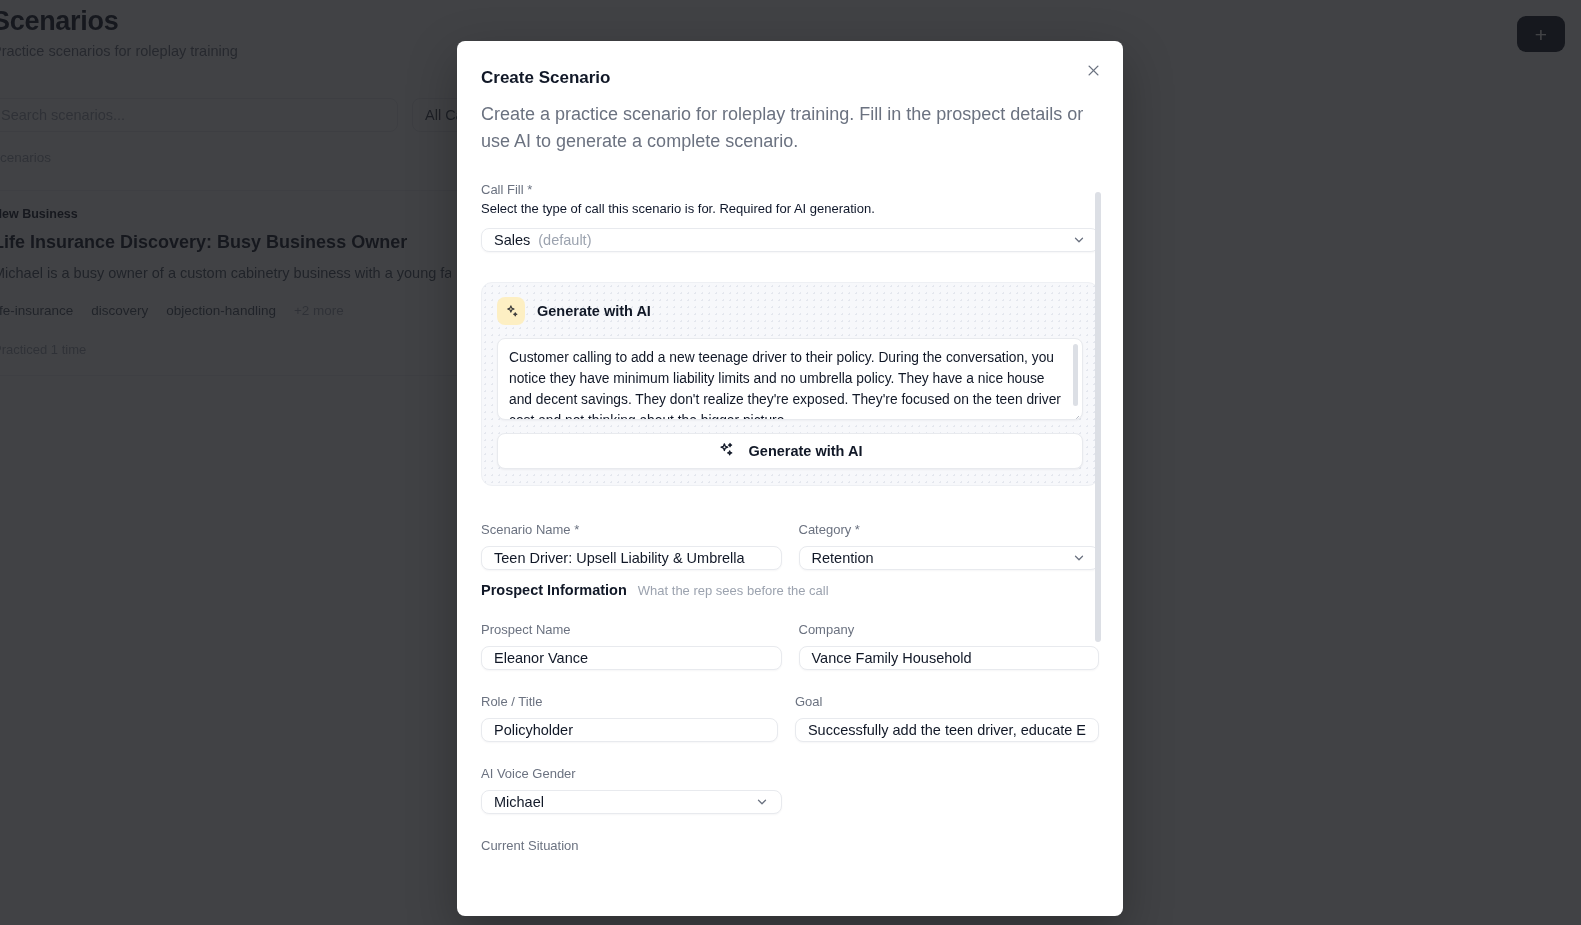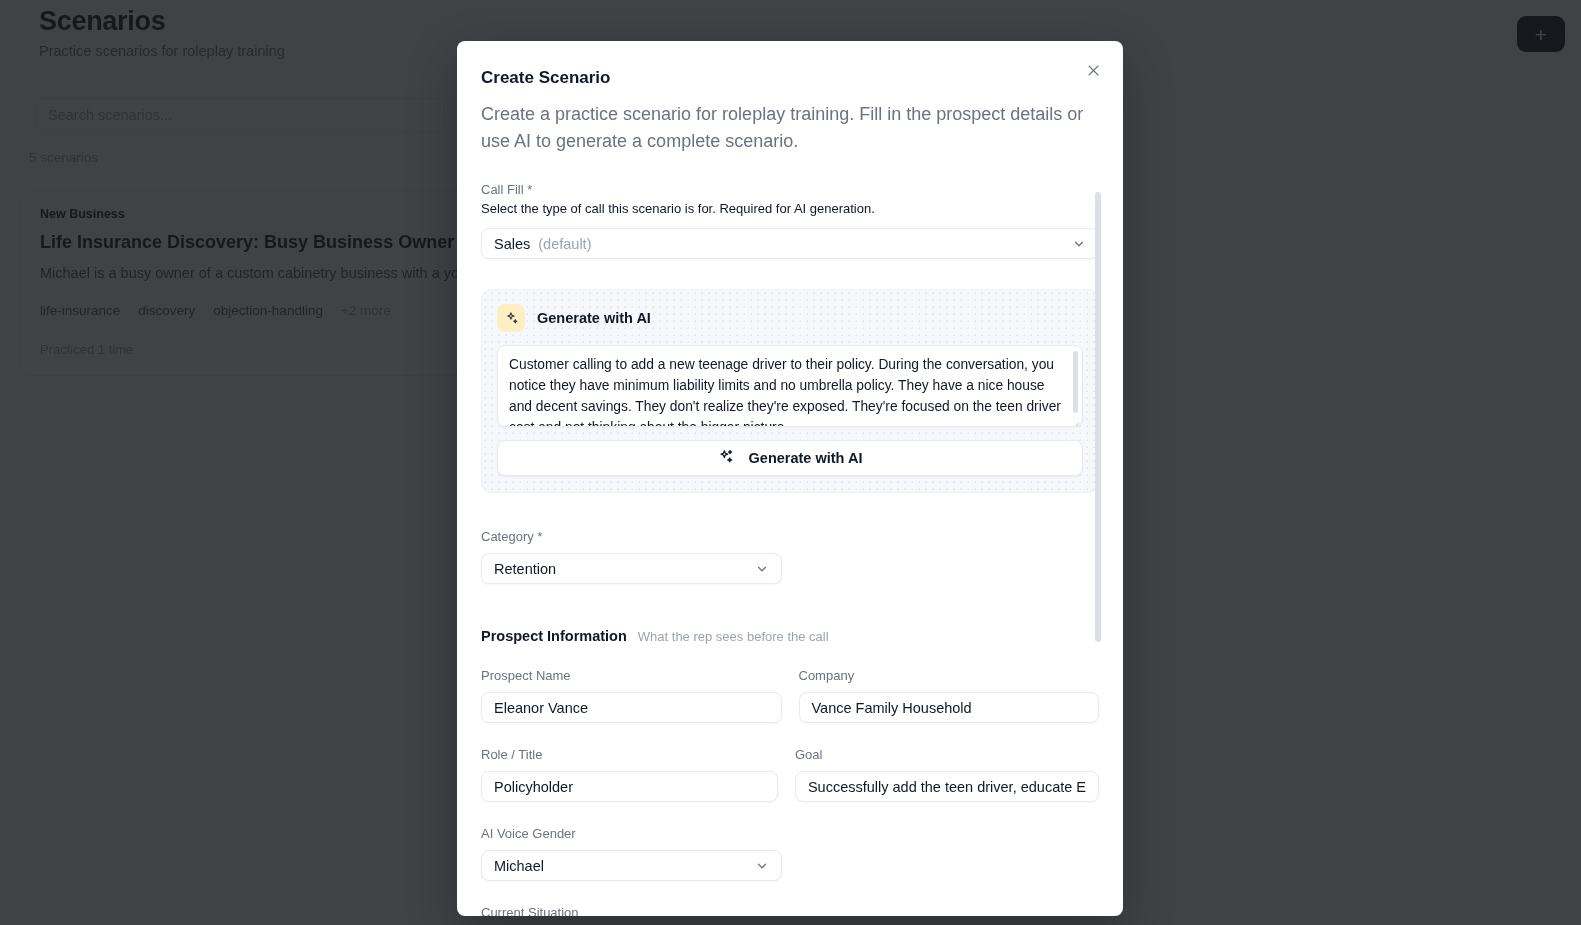--- a/index.html
+++ b/index.html
@@ -11,21 +11,20 @@
     font-family: "Liberation Sans", sans-serif;
     background: #ffffff;
   }
 
   
   #app-background {
     position: absolute;
     inset: 0;
     background: #ffffff;
     padding: 0;
-    margin-left: 47px;
   }
 
   .bg-header {
     position: absolute;
     left: -8px;
     top: 6px;
   }
   .bg-title {
     font-size: 27px;
     font-weight: bold;
@@ -257,21 +256,21 @@
   }
   .field-hint {
     font-size: 13px;
     color: #0f172a;
     display: block;
     margin-top: 4px;
   }
 
   .select-box, .text-box {
     width: 100%;
-    height: 31px;
+    height: 24px;
     border: 1px solid #e8eaee;
     border-radius: 8px;
     background: #ffffff;
     display: flex;
     align-items: center;
     padding: 0 12px;
     font-size: 14.5px;
     color: #111827;
     box-shadow: 0 1px 2px rgba(16,24,40,0.04);
     cursor: pointer;
@@ -385,21 +384,21 @@
   .row-gap-lg { margin-top: 36px; }
   .row-gap-md { margin-top: 24px; }
 
   .field { display: flex; flex-direction: column; }
   .field .field-label { margin-bottom: 9px; }
 
   .section-head {
     display: flex;
     align-items: baseline;
     gap: 11px;
-    margin-top: 44px;
+    margin-top: 12px;
   }
   .section-title {
     font-size: 14.5px;
     font-weight: bold;
     color: #111827;
   }
   .section-sub {
     font-size: 13px;
     color: #9ca3af;
   }
@@ -510,20 +509,26 @@
             <path d="M17 3.5l.6 1.6 1.6.6-1.6.6L17 8l-.6-1.7-1.6-.6 1.6-.6z"></path>
             <path d="M16.5 14l.8 2 2 .8-2 .8-.8 2-.8-2-2-.8 2-.8z"></path>
           </svg>
         </span>
         <span>Generate with AI</span>
       </button>
     </div>
 
     <div class="grid2 row-gap-lg">
       <div class="field">
+        <span class="field-label">Scenario Name *</span>
+        <div class="text-box">
+          <span>Teen Driver: Upsell Liability &amp; Umbrella</span>
+        </div>
+      </div>
+      <div class="field">
         <span class="field-label">Category *</span>
         <div class="select-box">
           <span>Retention</span>
           <span class="chev">
             <svg width="14" height="14" viewBox="0 0 24 24" fill="none" stroke="currentColor" stroke-width="2.2" stroke-linecap="round" stroke-linejoin="round">
                 <polyline points="6 9 12 15 18 9"></polyline>
               </svg>
           </span>
         </div>
       </div>

